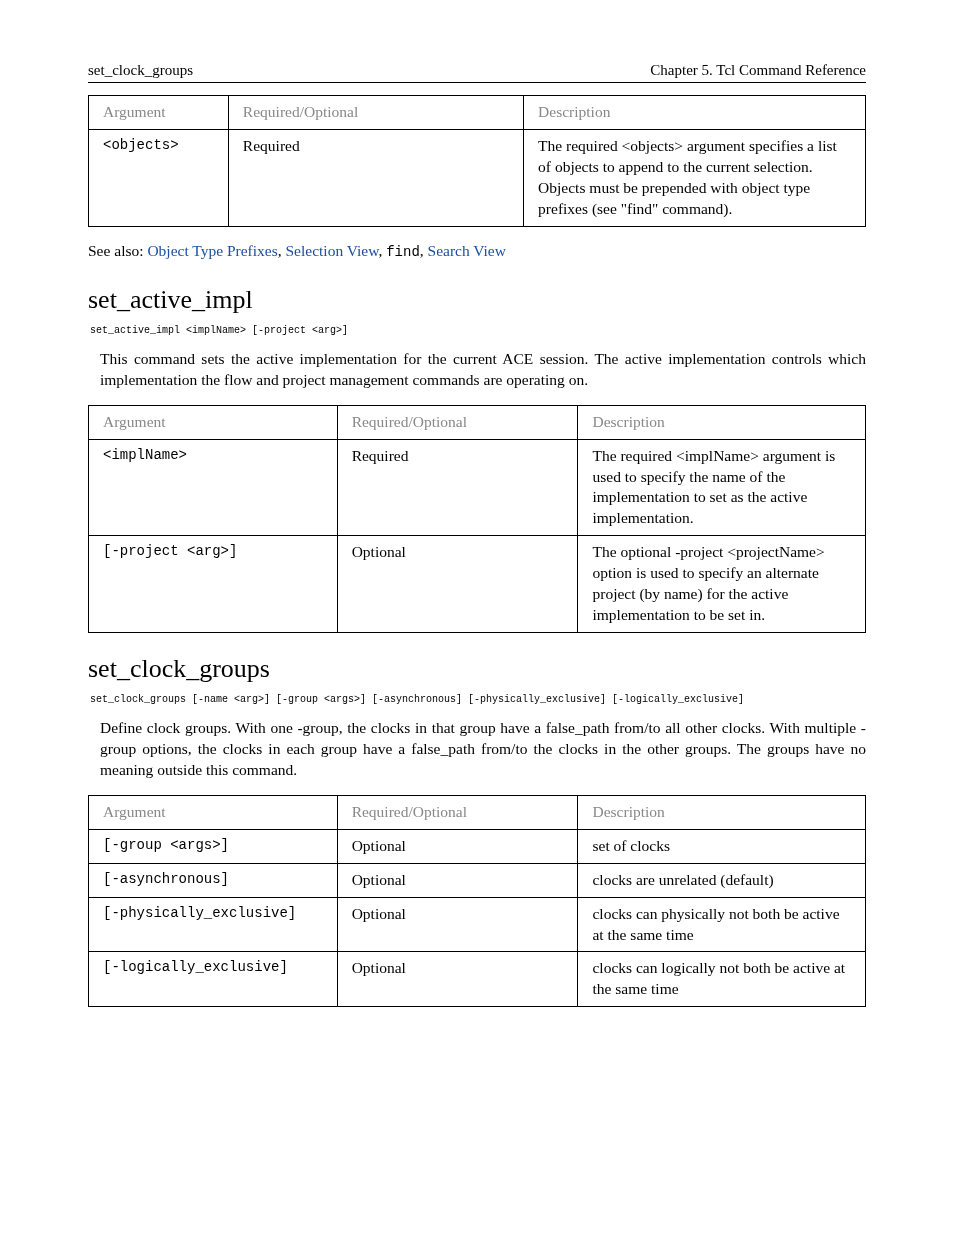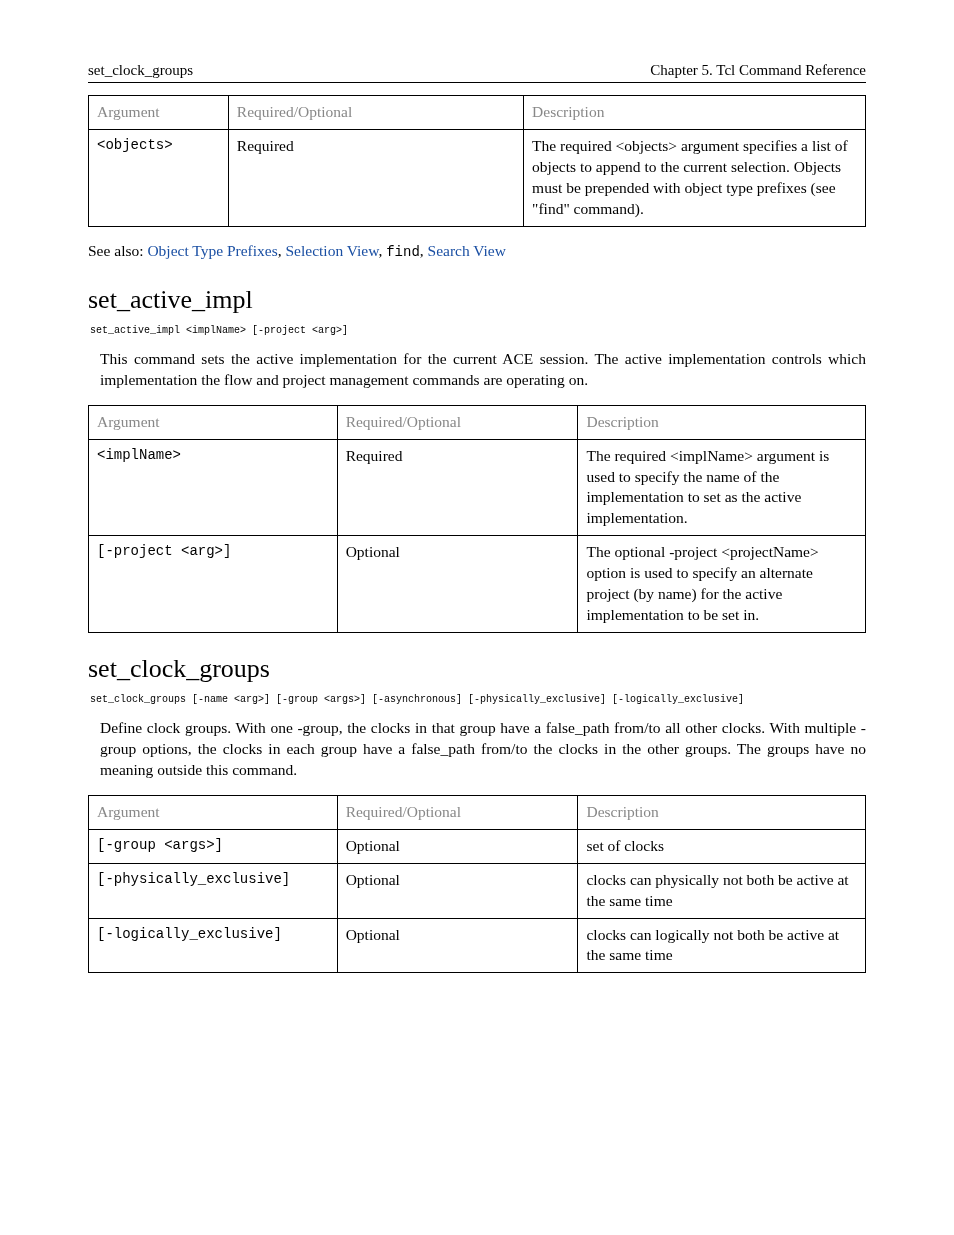--- a/index.html
+++ b/index.html
@@ -22,21 +22,21 @@
     margin-bottom: 12px;
     font-size: 15px;
   }
   table {
     border-collapse: collapse;
     width: 100%;
     margin-bottom: 14px;
   }
   th, td {
     border: 0.7px solid #000;
-    padding: 6px 8px;
+    padding: 6px 14px;
     text-align: left;
     vertical-align: top;
     font-size: 15.5px;
     font-weight: normal;
   }
   th {
     color: #888;
     font-weight: normal;
   }
   .tt { font-family: "Courier New", monospace; font-size: 14px; }
@@ -122,20 +122,25 @@
     <th style="width:32%">Argument</th>
     <th style="width:31%">Required/Optional</th>
     <th>Description</th>
   </tr>
   <tr>
     <td class="tt">[-group &lt;args&gt;]</td>
     <td>Optional</td>
     <td>set of clocks</td>
   </tr>
   <tr>
+    <td class="tt">[-asynchronous]</td>
+    <td>Optional</td>
+    <td>clocks are unrelated (default)</td>
+  </tr>
+  <tr>
     <td class="tt">[-physically_exclusive]</td>
     <td>Optional</td>
     <td>clocks can physically not both be active at the same time</td>
   </tr>
   <tr>
     <td class="tt">[-logically_exclusive]</td>
     <td>Optional</td>
     <td>clocks can logically not both be active at the same time</td>
   </tr>
 </tbody>

